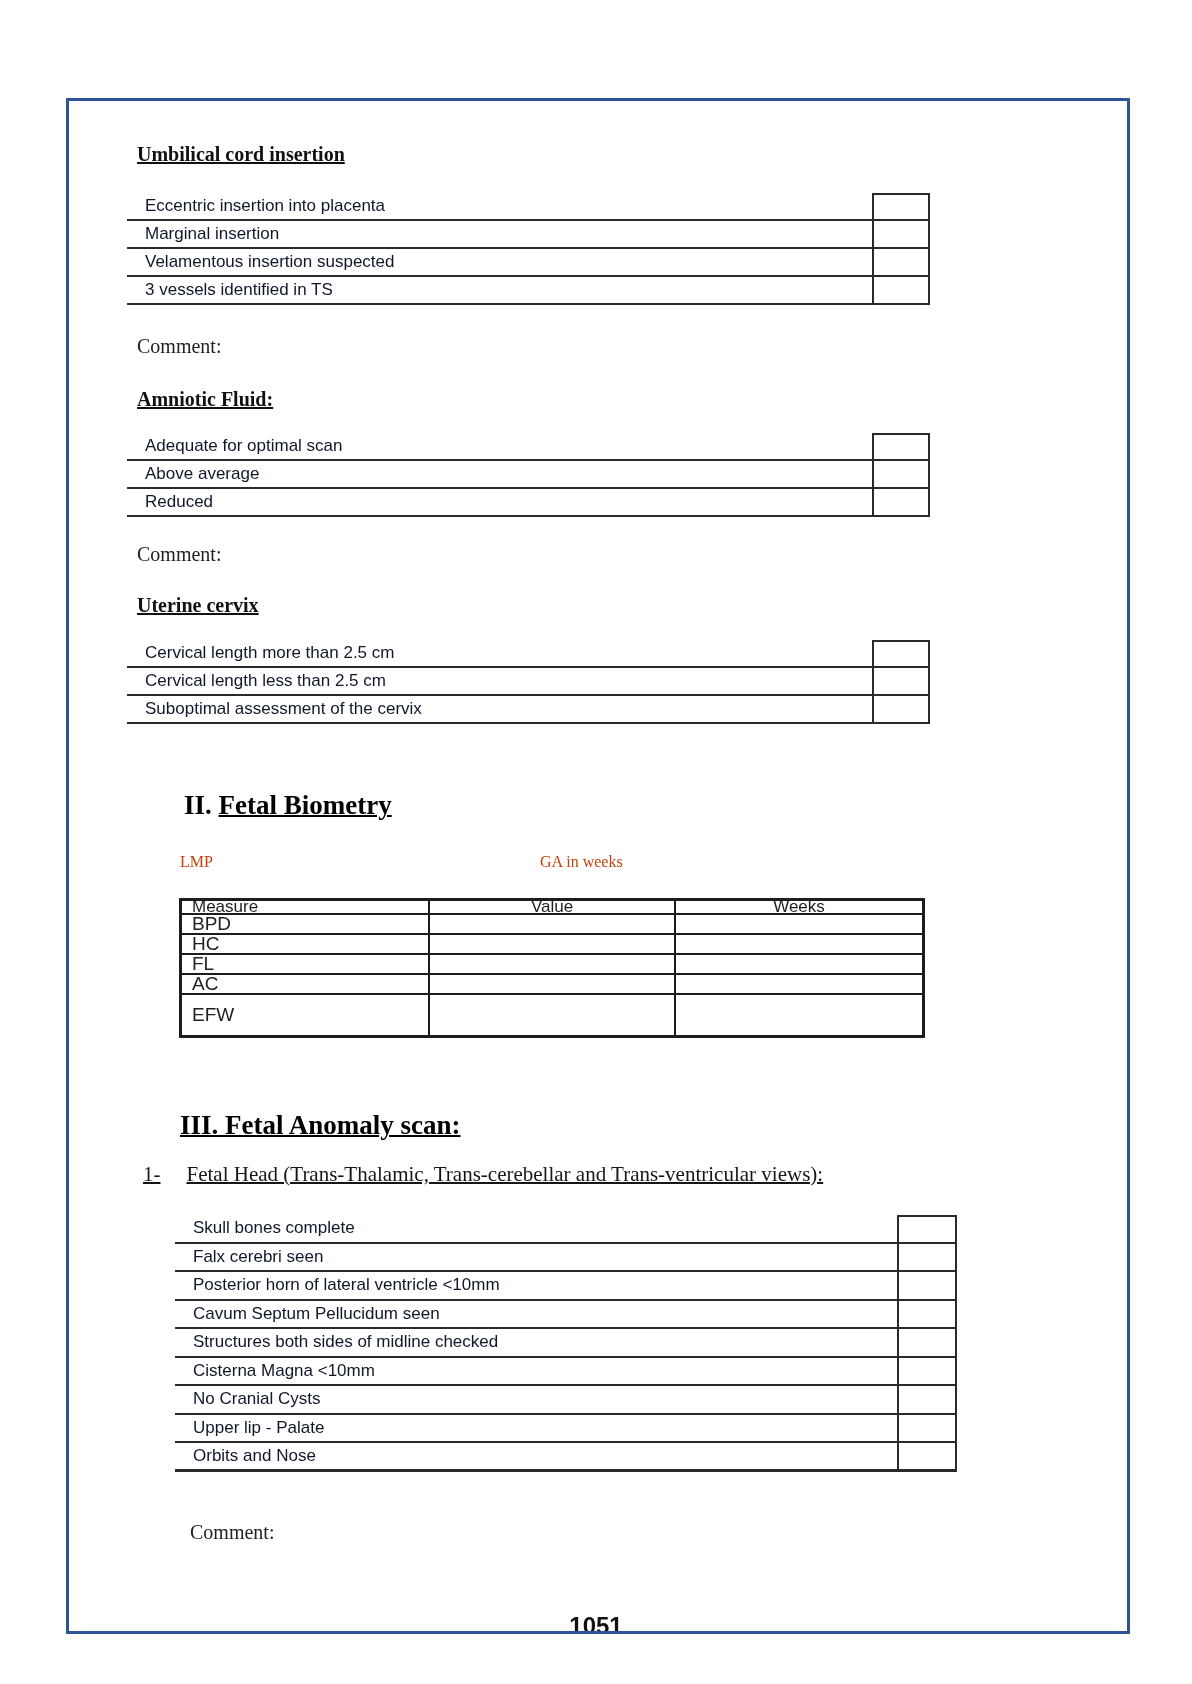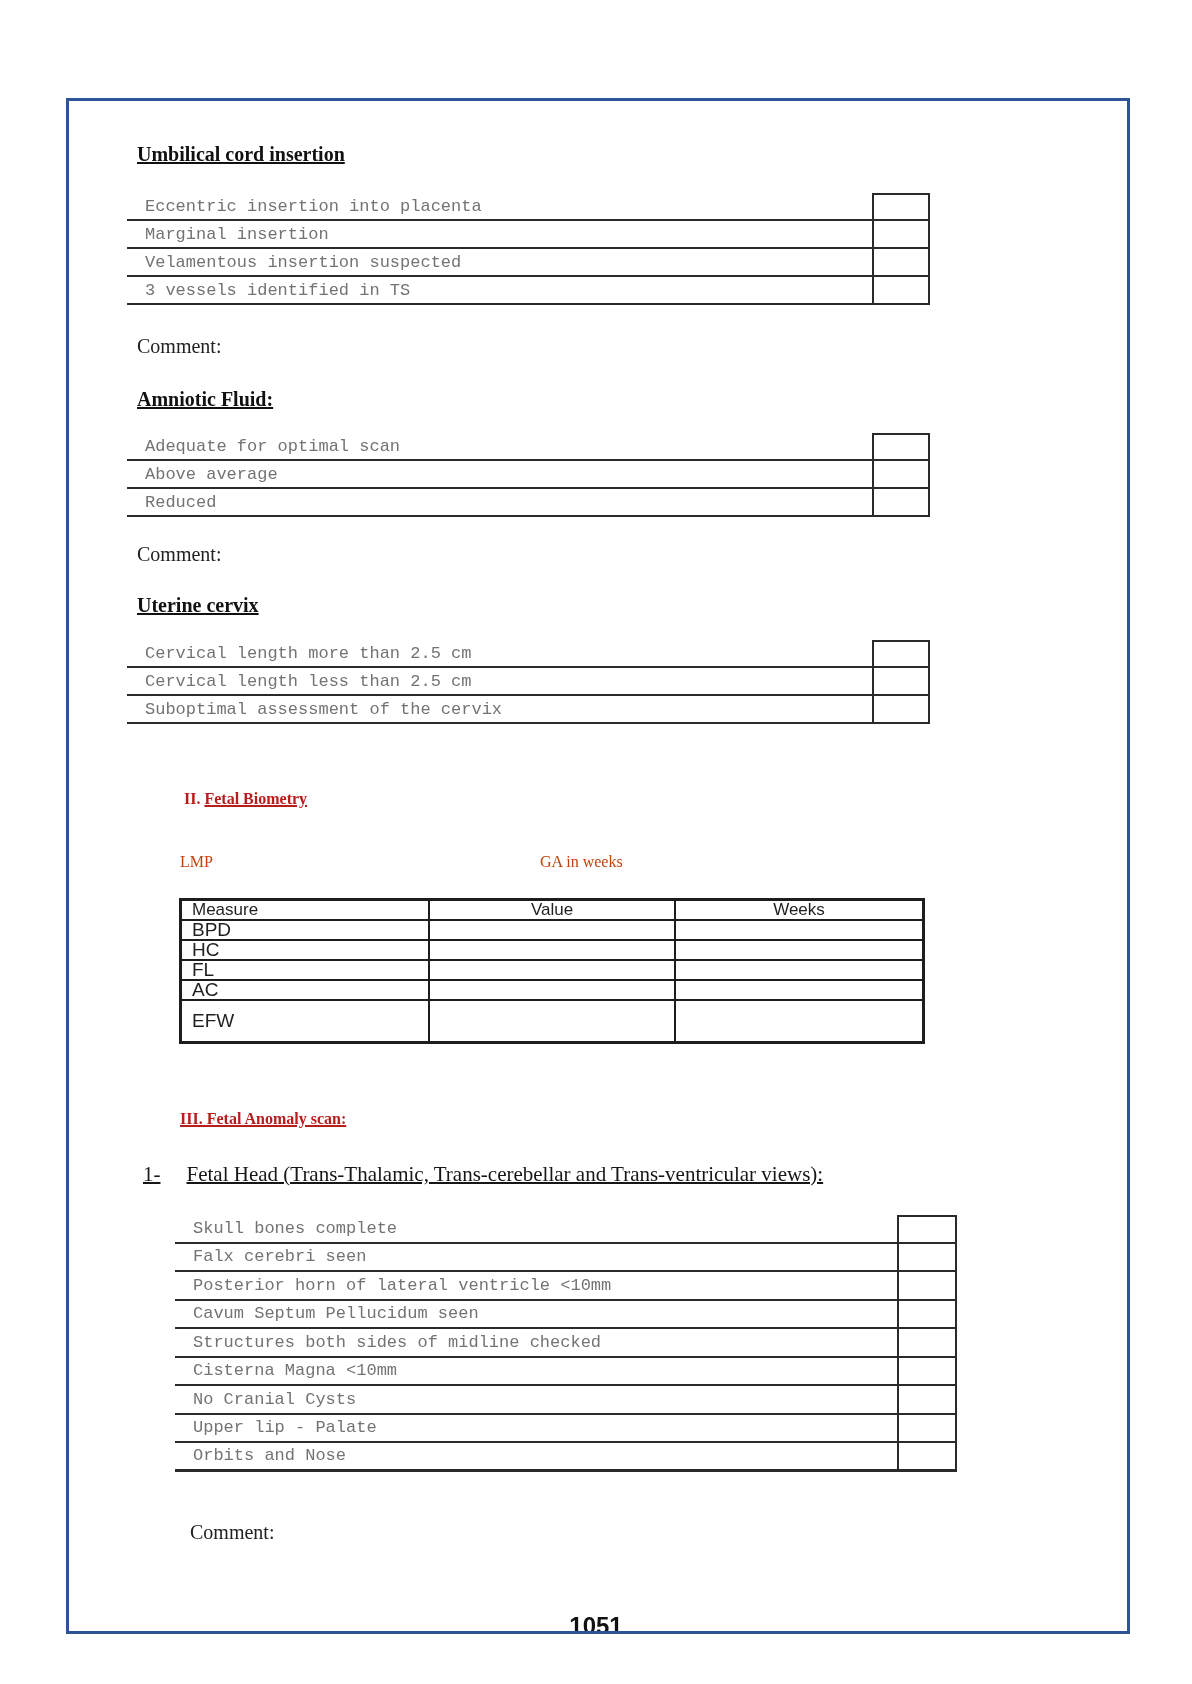--- a/index.html
+++ b/index.html
@@ -12,41 +12,41 @@
   
   .h-serif{position:absolute;font-weight:bold;font-size:20px;color:#111;
            text-decoration:underline;text-decoration-thickness:2px;white-space:nowrap;}
 
   .comment{position:absolute;font-size:20px;color:#222;white-space:nowrap;}
 
   
   .checklist{position:absolute;width:803px;}
   .cl-row{display:flex;height:28px;box-sizing:border-box;border-bottom:2px solid #2a2a2a;}
   .cl-label{flex:1;display:flex;align-items:center;padding-left:18px;
-            font-family:Liberation Mono, monospace;font-size:17px;color:#737373;white-space:nowrap;}
+            font-family:Liberation Sans, sans-serif;font-size:17px;color:#0f172a;white-space:nowrap;}
   .cl-box{width:54px;box-sizing:content-box;border-left:2px solid #2a2a2a;border-right:2px solid #2a2a2a;}
   .cl-row:first-of-type .cl-box{border-top:2px solid #2a2a2a;}
 
   
   .head-list{width:782px;}
   .head-list .cl-row{height:28.5px;}
   .head-list .cl-box{width:56px;}
   .head-list .cl-row:last-child{border-bottom-width:3px;}
 
   
-  .blue-h{position:absolute;font-weight:bold;font-size:16px;color:#b91c1c;white-space:nowrap;}
+  .blue-h{position:absolute;font-weight:bold;font-size:27px;color:#000000;white-space:nowrap;}
   .blue-h .und{text-decoration:underline;text-decoration-thickness:2px;}
 
   .plain-serif{position:absolute;font-size:16px;color:#c2410c;white-space:nowrap;}
 
   
   .bio{position:absolute;left:179px;top:898px;width:746px;box-sizing:border-box;
        border:3px solid #1d1d1d;font-family:"Liberation Sans",sans-serif;color:#1f1f1f;}
   .bio-row{display:flex;box-sizing:border-box;border-bottom:2px solid #1d1d1d;}
-  .bio-row.header{height:20px;font-size:17px;}
+  .bio-row.header{height:14px;font-size:17px;}
   .bio-row.data{height:20px;font-size:19px;}
   .bio .bio-row:last-child{height:40px;border-bottom:none;}
   .bio-cell{box-sizing:border-box;display:flex;align-items:center;}
   .bio-c1{width:248px;padding-left:10px;border-right:2px solid #1d1d1d;}
   .bio-c2{width:246px;justify-content:center;border-right:2px solid #1d1d1d;}
   .bio-c3{flex:1;justify-content:center;}
 
   
   .item-line{position:absolute;left:143px;top:1162px;font-size:21px;color:#161616;
              text-decoration:underline;text-decoration-thickness:2px;white-space:nowrap;}

